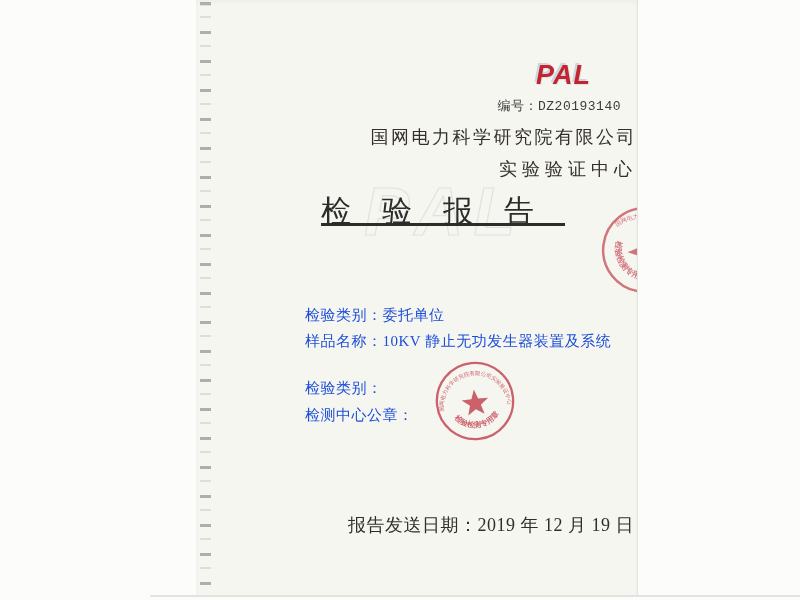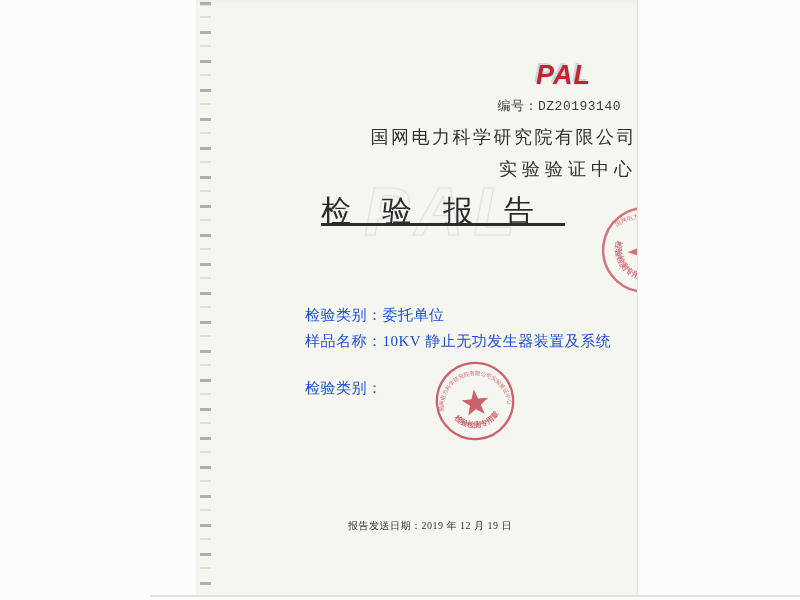--- a/index.html
+++ b/index.html
@@ -60,21 +60,21 @@
   }
   
   .field{
     position:absolute;left:109px;display:flex;align-items:flex-end;
     font-size:15px;color:#1d4ed8;letter-spacing:.5px;line-height:23px;
     white-space:nowrap;
   }
   .fvalue-group{display:block;}
   .footer-line{
     position:absolute;left:152px;top:514px;
-    font-size:10px;color:#322f2a;letter-spacing:.5px;line-height:23px;white-space:nowrap;
+    font-size:18px;color:#322f2a;letter-spacing:.5px;line-height:23px;white-space:nowrap;
   }
   
   .stamp{position:absolute;}
   .stamp svg{display:block;width:100%;height:100%;}
   .stamp-main{left:238px;top:360px;width:82px;height:82px;transform:rotate(-6deg);opacity:.92;}
   .stamp-edge{left:404px;top:205px;width:90px;height:90px;transform:rotate(52deg);opacity:.8;}
 </style>
 </head>
 <body>
 
@@ -108,20 +108,24 @@
       <span>样品名称：</span>
       <span class="fvalue-group">
         <span style="display:block">10KV 静止无功发生器装置及系统</span>
       </span>
     </div>
 
     <div class="field" style="top:377px">
       <span>检验类别：</span>
     </div>
 
+    <div class="field" style="top:404px">
+      <span>检测中心公章：</span>
+        <span></span>
+    </div>
 
     <div class="footer-line">
       <span>报告发送日期：</span><span>2019 年 12 月 19 日</span>
     </div>
 
     <div class="stamp stamp-main">
       <svg viewBox="0 0 100 100">
         <defs>
           <path id="s1top" d="M 10.5 58 A 39.5 39.5 0 1 1 89.5 58" fill="none"></path>
           <path id="s1bot" d="M 20 64 A 34 34 0 0 0 80 64" fill="none"></path>

